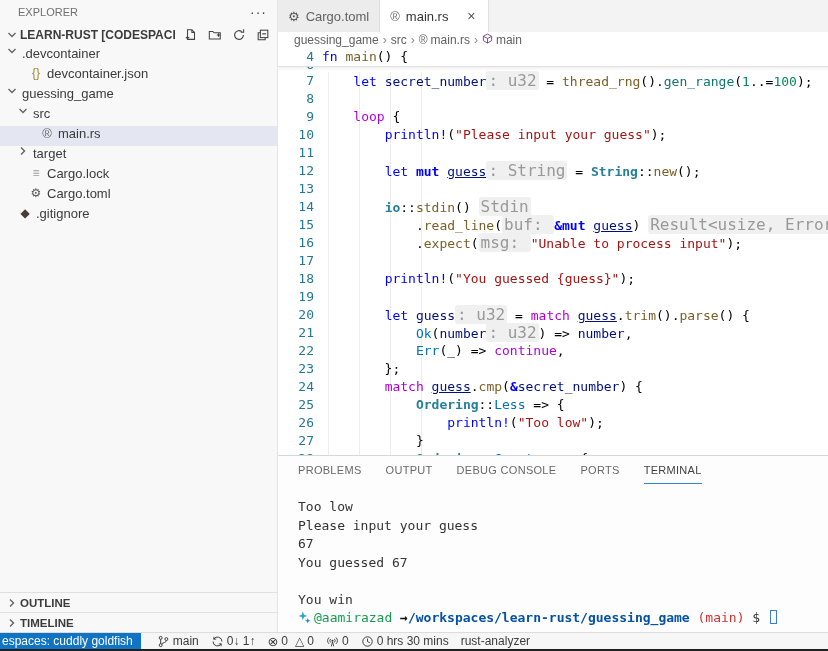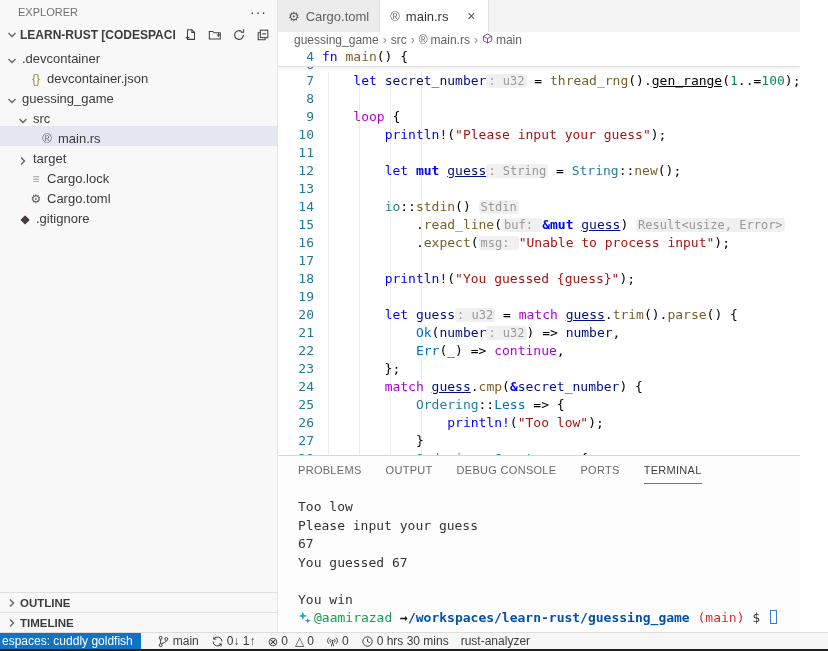--- a/index.html
+++ b/index.html
@@ -12,21 +12,21 @@
     display:flex; flex-direction:column; font-size:13px; color:#3b3b3b; }
   .sb-head { height:24px; display:flex; align-items:center; justify-content:space-between;
     padding:0 10px 0 18px; font-size:11px; color:#6f6f6f; }
   .sb-more { font-size:14px; color:#424242; letter-spacing:1px; cursor:pointer; }
   .sec-head { height:22px; display:flex; align-items:center; font-weight:bold;
     font-size:12px; color:#3b3b3b; padding:0 6px 0 4px; }
   .sec-label { white-space:nowrap; overflow:hidden; flex:0 1 auto; }
   .sec-actions { display:flex; gap:8px; margin-left:8px; align-items:center; }
   .sec-actions .aicon { width:16px; height:16px; display:flex; align-items:center; justify-content:center; color:#424242; }
   .tree { flex:0 0 auto; }
-  .trow { height:20px; display:flex; align-items:flex-end; white-space:nowrap; cursor:pointer; }
+  .trow { height:20px; display:flex; align-items:flex-start; white-space:nowrap; cursor:pointer; }
   .trow.sel { background:#e4e6f1; }
   .twisty { width:16px; display:flex; justify-content:center; color:#646464; flex:0 0 16px; }
   .ficon { width:18px; display:flex; justify-content:center; font-size:12px; flex:0 0 18px; }
   .flabel { padding-left:2px; color:#3b3b3b; }
   .sb-bottom { margin-top:auto; }
   .bsec { height:20px; border-top:1px solid #e0e0e0; display:flex; align-items:center;
     font-weight:bold; font-size:11.5px; color:#3b3b3b; padding-left:4px; cursor:pointer; }
   .bsec .twisty { color:#424242; }
 
   
@@ -50,25 +50,25 @@
   .sticky { position:relative; background:#fff; border-bottom:1px solid #e0e0e0;
     box-shadow:0 2px 3px rgba(0,0,0,.06); z-index:3; }
   .sliver { height:5px; overflow:hidden; }
   .sliver .ln { margin-top:-10px; display:block; color:#237893; }
   .codebody { position:relative; z-index:1; }
   .iguides { position:absolute; top:24px; bottom:0; left:0; right:0; z-index:0; pointer-events:none; }
   .iguides div { position:absolute; top:0; bottom:0; width:1px; background:#ececec; }
 
   .tk-p { color:#000; } .tk-k { color:#0000ff; } .tk-kb { color:#0000ff; font-weight:bold; }
   .tk-c { color:#af00db; } .tk-f { color:#795e26; }
-  .tk-fu { color:#000000; text-decoration:underline; }
+  .tk-fu { color:#0f766e; }
   .tk-v { color:#001080; } .tk-vu { color:#001080; text-decoration:underline; }
-  .tk-t { color:#267f99; } .tk-e { color:#0070c1; } .tk-s { color:#a31515; }
+  .tk-t { color:#267f99;font-weight:bold; } .tk-e { color:#0070c1; } .tk-s { color:#a31515; }
   .tk-n { color:#098658; }
-  .tk-h { color:#999; background:#f0f0f0; border-radius:3px; font-size:12px; padding:0 2px; }
+  .tk-h { color:#999; background:#f0f0f0; border-radius:3px; font-size:16px; padding:0 2px; }
 
   
   .panel { height:177px; border-top:1px solid #d6d6d6; background:#fdfdfd; display:flex; flex-direction:column; }
   .ptabs { height:28px; display:flex; gap:24px; align-items:center; padding-left:20px;
     font-size:11px; letter-spacing:.3px; color:#424242; }
   .ptab { height:100%; display:flex; align-items:center; cursor:pointer; opacity:.8; border-bottom:1.5px solid transparent; }
   .ptab.active { opacity:1; border-bottom:1.5px solid #2f86d2; }
   .terminal { flex:1; font-family:"DejaVu Sans Mono","Liberation Mono",monospace;
     font-size:13px; color:#333; padding:14px 0 0 20px; cursor:text; }
   .tline { height:18.5px; line-height:18.5px; white-space:pre; }

